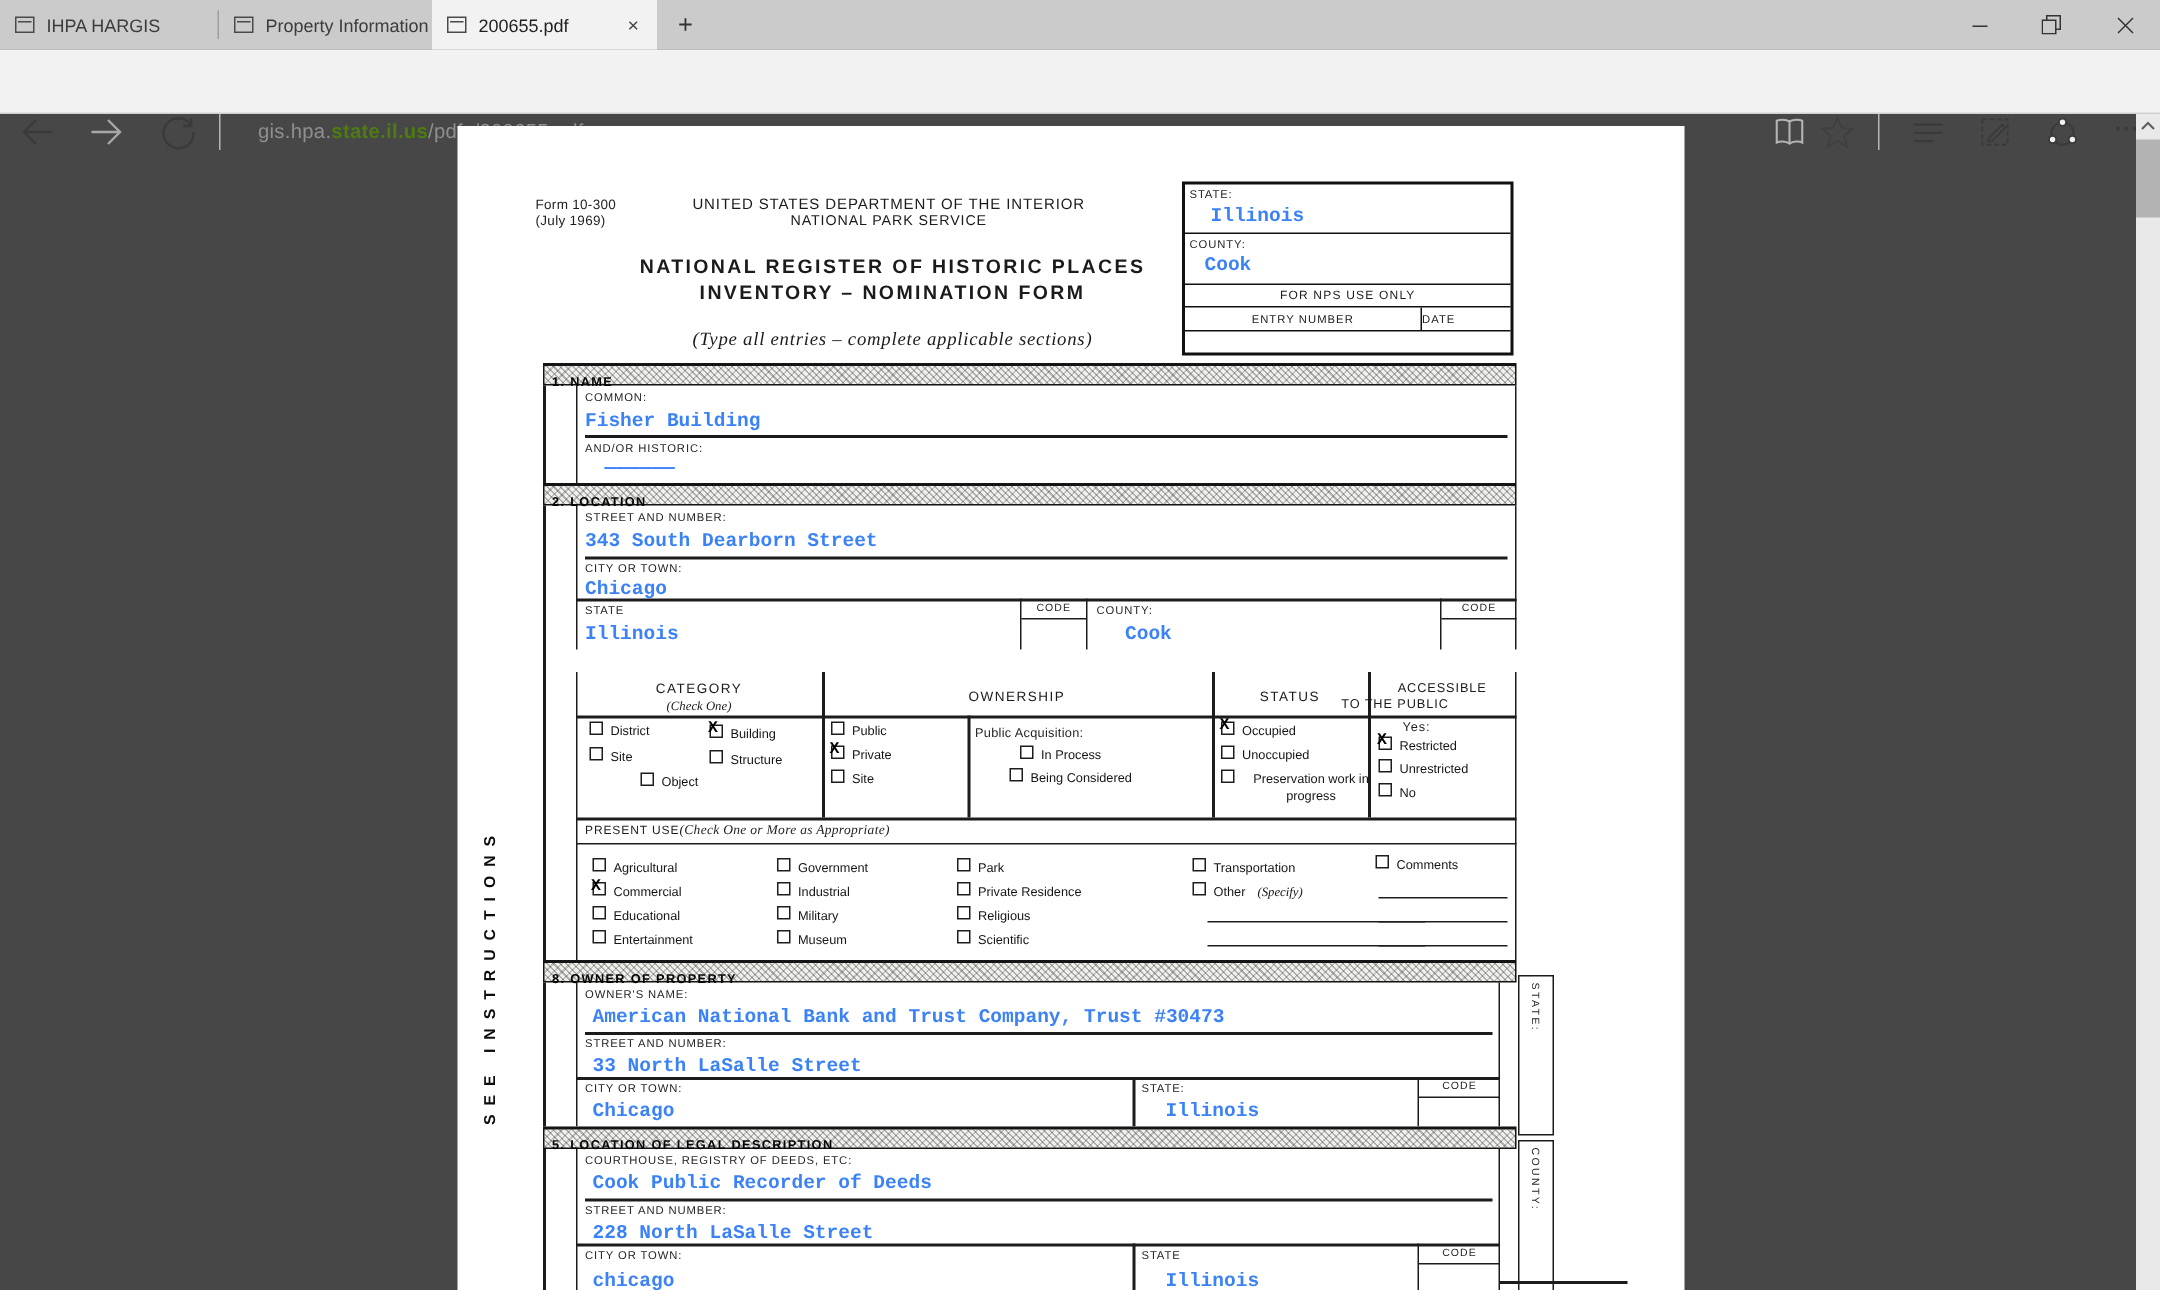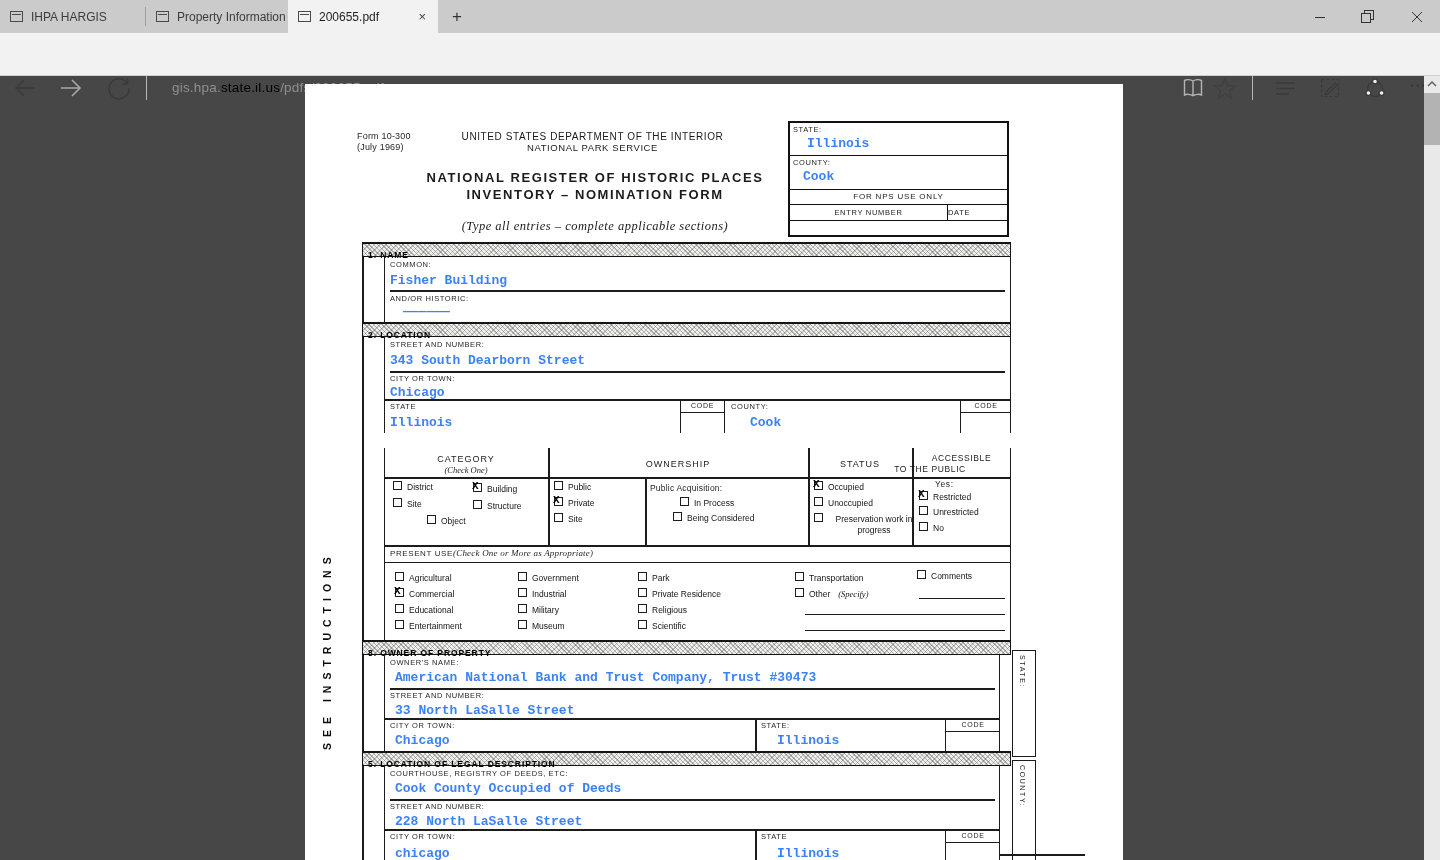--- a/index.html
+++ b/index.html
@@ -15,21 +15,21 @@
   .favicon::after{content:"";position:absolute;left:1px;right:1px;top:2px;height:1px;background:#4a4a4a}
   .tabclose{margin-left:auto;font-size:13px;color:#444;padding:0 2px}
   .newtab{position:absolute;top:0;left:440px;width:34px;height:33px;display:flex;align-items:center;
           justify-content:center;font-size:17px;color:#333}
   .winbtn{position:absolute;top:0;width:46px;height:33px;display:flex;align-items:center;justify-content:center}
   #toolbar{position:absolute;left:0;top:33px;width:1440px;height:43px;background:#f2f2f2;
            border-bottom:1px solid #d0d0d0;box-sizing:border-box}
   .navico{position:absolute;top:42px;width:26px;height:26px}
   .tdiv{position:absolute;width:1px;height:24px;top:43px;background:#b5b5b5}
   #urltext{position:absolute;left:172px;top:47px;font-size:13.5px;color:#8f8f8f;letter-spacing:.2px}
-  #urltext .dom{color:#000000;font-weight:400}
+  #urltext .dom{color:#4d7c0f;font-weight:700}
   
   #scrollbar{position:absolute;right:0;top:76px;width:16px;height:784px;background:#e9e9e9}
   #scrollthumb{position:absolute;left:0;top:17px;width:16px;height:52px;background:#b3b3b3}
   #scrollup{position:absolute;left:2px;top:2px;width:12px;height:12px}
   
   #page{position:absolute;left:305px;top:84px;width:818px;height:776px;background:#fff;color:#1b1b1b;overflow:hidden}
   .lbl{position:absolute;font-size:7.5px;letter-spacing:.6px;color:#1f1f1f;white-space:nowrap}
   .typed{position:absolute;font-family:"Liberation Mono","DejaVu Sans Mono",monospace;font-weight:700;
          font-size:13px;white-space:nowrap;color:#3b82f6}
   .hline{position:absolute;height:1.5px;background:#1c1c1c}
@@ -376,21 +376,21 @@
   <div class="typed" style="left:472px;top:649px">Illinois</div>
   <div class="codecell" style="left:640px;top:634px;width:55px;height:33px">
     <span class="cl2">CODE</span>
       <span class="cu"></span>
   </div>
 
   <div class="band" style="top:667px"><span>5.  LOCATION OF LEGAL DESCRIPTION</span></div>
   <div class="fieldbox" style="left:79px;top:682px;width:616px;height:94px"></div>
   <div class="vbox" style="left:707px;top:676px;height:100px;border-bottom:none"><span>COUNTY:</span></div>
   <div class="lbl" style="left:85px;top:685px">COURTHOUSE, REGISTRY OF DEEDS, ETC:</div>
-  <div class="typed" style="left:90px;top:697px">Cook County Occupied of Deeds</div>
+  <div class="typed" style="left:90px;top:697px">Cook Public Recorder of Deeds</div>
   <div class="hline" style="left:85px;top:715px;width:605px"></div>
   <div class="lbl" style="left:85px;top:718px">STREET AND NUMBER:</div>
   <div class="typed" style="left:90px;top:730px">228 North LaSalle Street</div>
   <div class="hline" style="left:79px;top:745px;width:616px"></div>
   <div class="lbl" style="left:85px;top:748px">CITY OR TOWN:</div>
   <div class="typed" style="left:90px;top:762px">chicago</div>
   <div class="vline" style="left:450px;top:745px;height:31px"></div>
   <div class="lbl" style="left:456px;top:748px">STATE</div>
   <div class="typed" style="left:472px;top:762px">Illinois</div>
   <div class="codecell" style="left:640px;top:745px;width:55px;height:31px">

